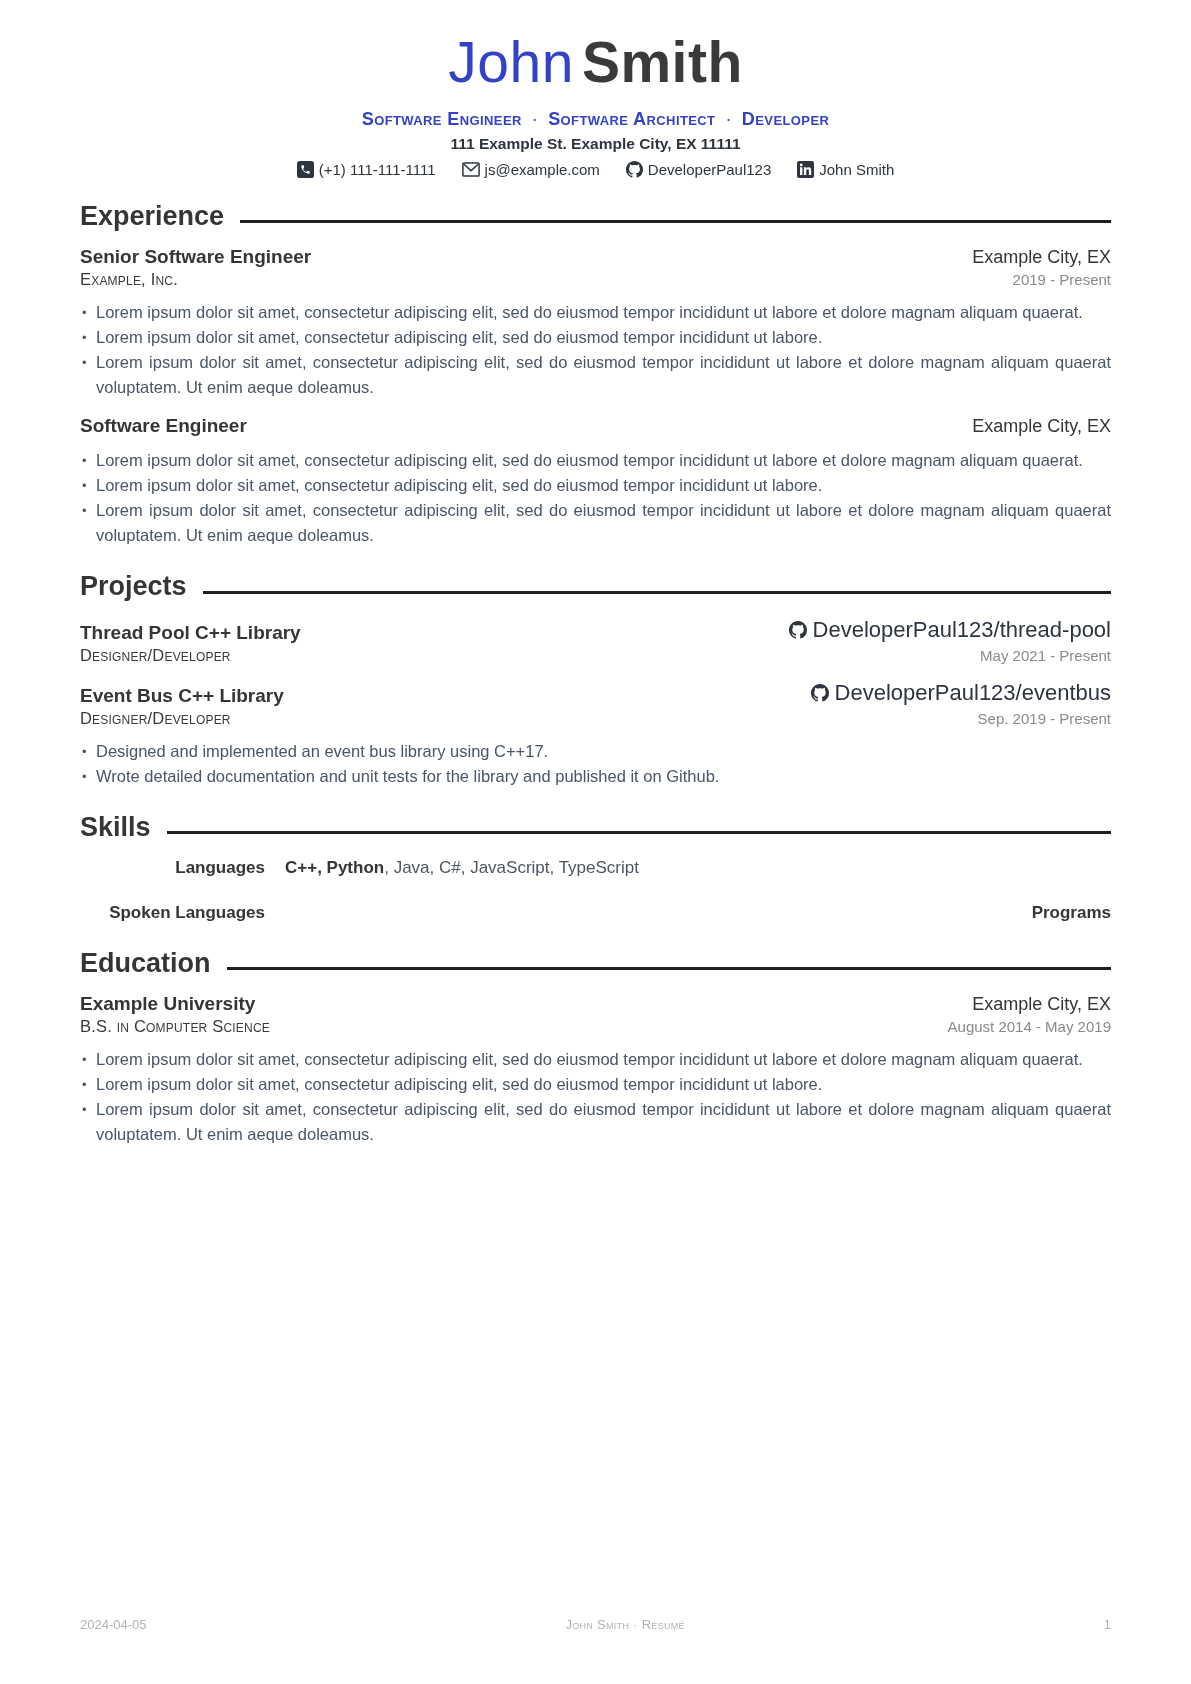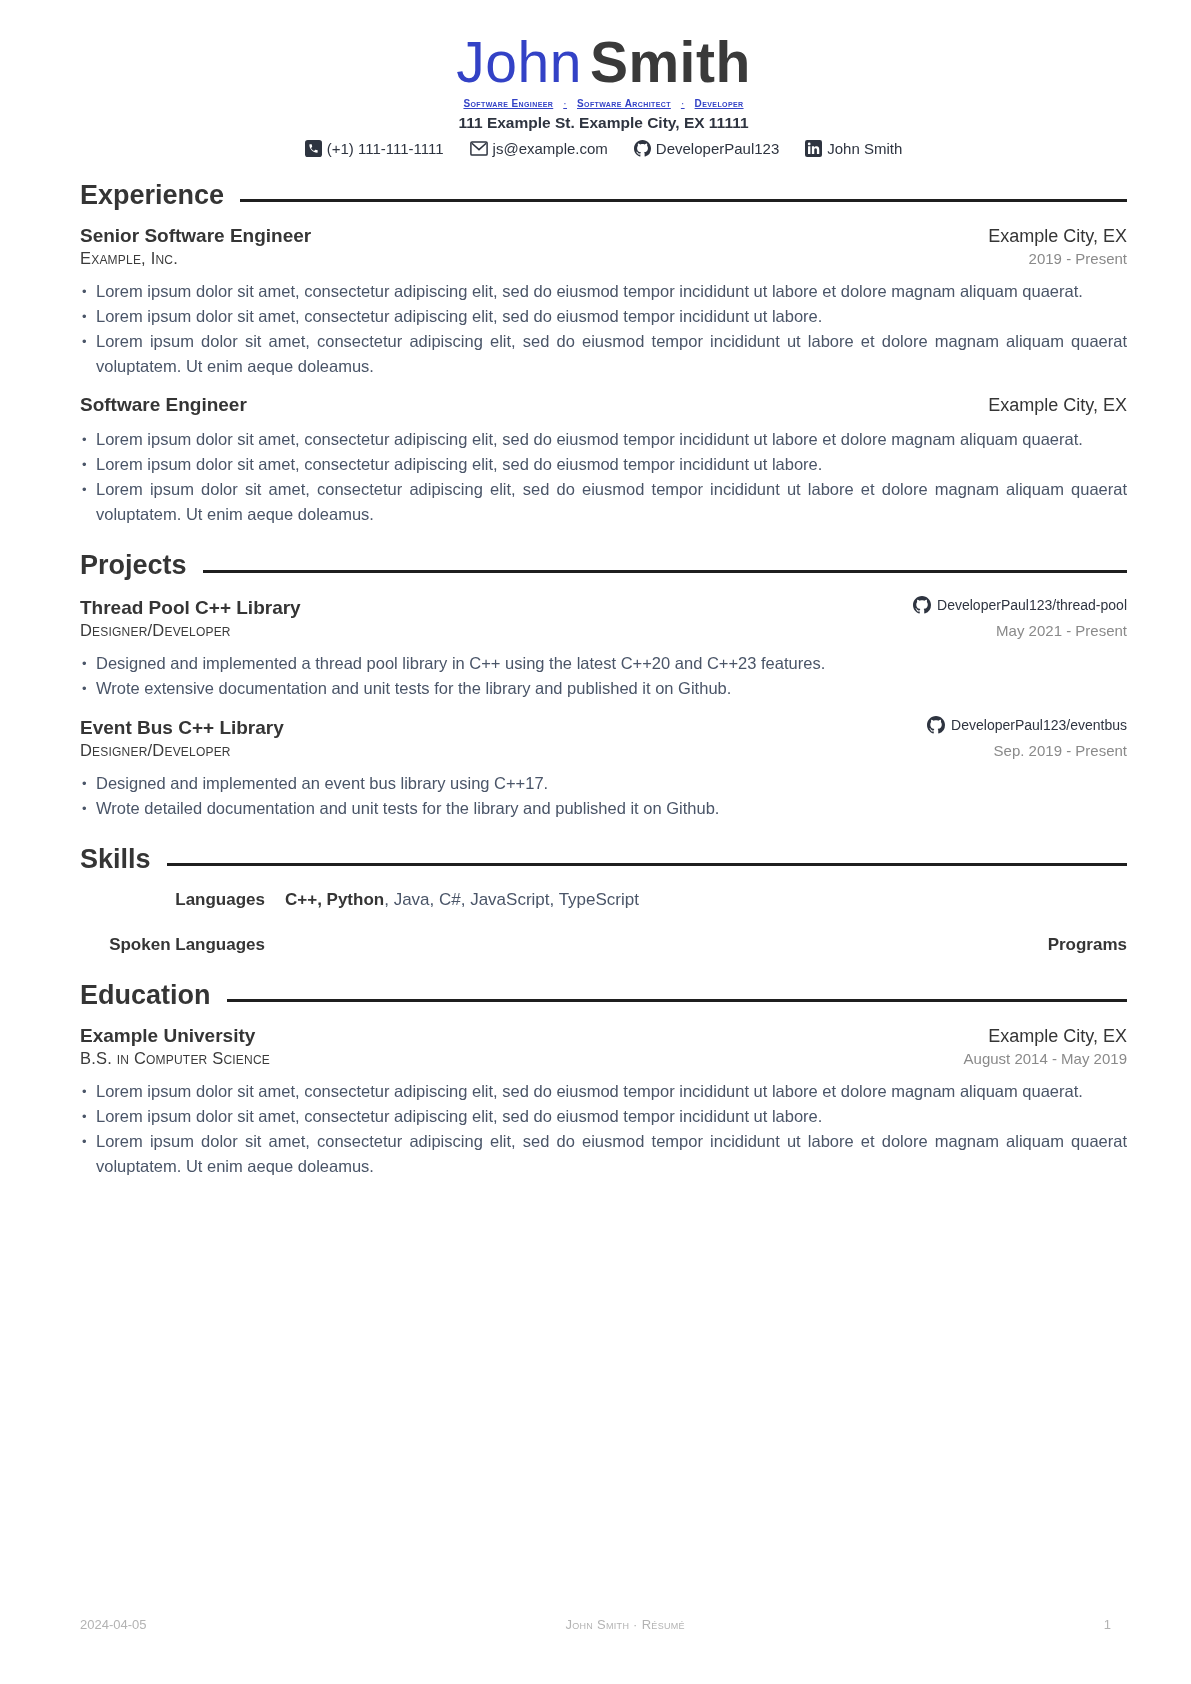--- a/index.html
+++ b/index.html
@@ -4,31 +4,31 @@
 <style>
   * { box-sizing: border-box; margin: 0; padding: 0; }
   html, body { background: #ffffff; }
   body {
     width: 1191px; height: 1684px;
     position: relative;
     font-family: "Liberation Sans", "DejaVu Sans", sans-serif;
     color: #3a3a3a;
     overflow: hidden;
   }
-  .page { padding: 30px 64px 0 80px; }
+  .page { padding: 30px 80px 0 80px; }
 
   
   .hdr { text-align: center; }
   .hdr-name { font-size: 57px; line-height: 1.15; letter-spacing: 0.5px; }
   .hdr-first { color: #3342c6; font-weight: 300; }
   .hdr-last  { color: #3a3a3a; font-weight: 700; margin-left: 8px; }
   .hdr-tagline {
-    margin-top: 2px;
+    margin-top: 13px;
     font-variant: small-caps; font-variant-caps: small-caps;
-    color: #3342c6; font-size: 10px; letter-spacing: 0.4px; font-weight: 600; text-decoration: underline;
+    color: #3342c6; font-size: 18px; letter-spacing: 0.4px; font-weight: 600;
   }
   .hdr-tagline .sep { margin: 0 10px; font-weight: 400; }
   .hdr-address { margin-top: 5px; font-size: 15.5px; font-weight: 700; color: #2e3440; }
   .hdr-contacts {
     margin-top: 8px; display: flex; justify-content: center; align-items: center;
     gap: 26px; font-size: 15px; color: #2e3440;
   }
   .contact-item { display: inline-flex; align-items: center; gap: 5px; }
   .contact-item svg { display: block; }
 
@@ -46,21 +46,21 @@
   .entry-date { font-size: 15px; color: #8a8a8a; }
 
   .bullets { margin-top: 11px; }
   .bullet {
     position: relative; padding-left: 16px;
     font-size: 16.5px; line-height: 25px; color: #4a5568;
     text-align: justify; hyphens: auto; -webkit-hyphens: auto;
   }
   .bullet::before { content: "\2022"; position: absolute; left: 2px; top: 0; font-size: 13px; color: #4a5568; }
 
-  .repo-link { display: inline-flex; align-items: center; gap: 6px; font-size: 14px; color: #2e3440; }
+  .repo-link { display: inline-flex; align-items: center; gap: 6px; font-size: 22px; color: #2e3440; }
   .repo-link svg { display: block; }
 
   
   .skills-grid { margin-top: 12px; display: grid; grid-template-columns: 185px 1fr; column-gap: 18px; row-gap: 7px; gap: 20px; }
   .skill-label { text-align: right; font-size: 17px; font-weight: 700; color: #353535; line-height: 25px; }
   .skill-value { font-size: 17px; line-height: 25px; color: #4a5568; }
   .skill-value .strong { font-weight: 700; color: #353535; }
 
   
   .footer {
@@ -173,24 +173,20 @@
               <path fill="#2e3440" fill-rule="evenodd" d="M8 0C3.58 0 0 3.58 0 8c0 3.54 2.29 6.53 5.47 7.59.4.07.55-.17.55-.38 0-.19-.01-.82-.01-1.49-2.01.37-2.53-.49-2.69-.94-.09-.23-.48-.94-.82-1.13-.28-.15-.68-.52-.01-.53.63-.01 1.08.58 1.23.82.72 1.21 1.87.87 2.33.66.07-.52.28-.87.51-1.07-1.78-.2-3.64-.89-3.64-3.95 0-.87.31-1.59.82-2.15-.08-.2-.36-1.02.08-2.12 0 0 .67-.21 2.2.82.64-.18 1.32-.27 2-.27.68 0 1.36.09 2 .27 1.53-1.04 2.2-.82 2.2-.82.44 1.1.16 1.92.08 2.12.51.56.82 1.27.82 2.15 0 3.07-1.87 3.75-3.65 3.95.29.25.54.73.54 1.48 0 1.07-.01 1.93-.01 2.2 0 .21.15.46.55.38A8.013 8.013 0 0 0 16 8c0-4.42-3.58-8-8-8z"></path>
             </svg>
         </span>
         <span>DeveloperPaul123/thread-pool</span>
       </span>
     </div>
     <div class="entry-row2">
       <span class="entry-sub">Designer/Developer</span>
       <span class="entry-date">May 2021 - Present</span>
     </div>
-    <div class="bullets">
-      <div class="bullet">Designed and implemented a thread pool library in C++ using the latest C++20 and C++23 features.</div>
-      <div class="bullet">Wrote extensive documentation and unit tests for the library and published it on Github.</div>
-    </div>
   </div>
 
   <div class="entry">
     <div class="entry-row1">
       <span class="entry-title">Event Bus C++ Library</span>
       <span class="repo-link">
         <span>
           <svg width="18" height="18" viewBox="0 0 16 16">
               <path fill="#2e3440" fill-rule="evenodd" d="M8 0C3.58 0 0 3.58 0 8c0 3.54 2.29 6.53 5.47 7.59.4.07.55-.17.55-.38 0-.19-.01-.82-.01-1.49-2.01.37-2.53-.49-2.69-.94-.09-.23-.48-.94-.82-1.13-.28-.15-.68-.52-.01-.53.63-.01 1.08.58 1.23.82.72 1.21 1.87.87 2.33.66.07-.52.28-.87.51-1.07-1.78-.2-3.64-.89-3.64-3.95 0-.87.31-1.59.82-2.15-.08-.2-.36-1.02.08-2.12 0 0 .67-.21 2.2.82.64-.18 1.32-.27 2-.27.68 0 1.36.09 2 .27 1.53-1.04 2.2-.82 2.2-.82.44 1.1.16 1.92.08 2.12.51.56.82 1.27.82 2.15 0 3.07-1.87 3.75-3.65 3.95.29.25.54.73.54 1.48 0 1.07-.01 1.93-.01 2.2 0 .21.15.46.55.38A8.013 8.013 0 0 0 16 8c0-4.42-3.58-8-8-8z"></path>
             </svg>

